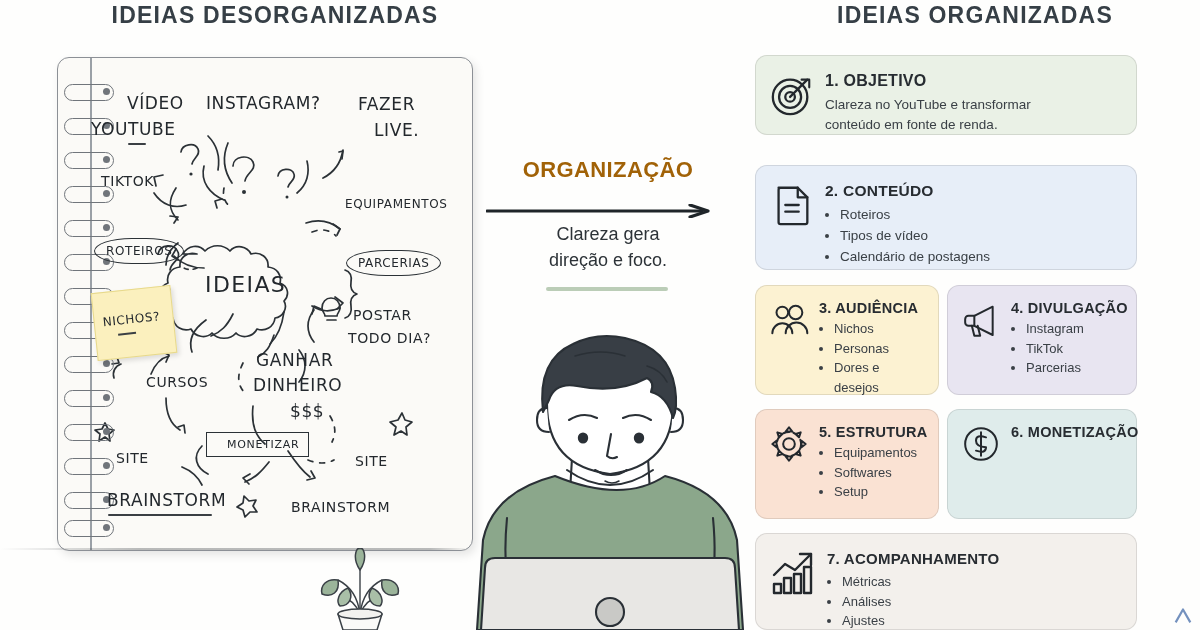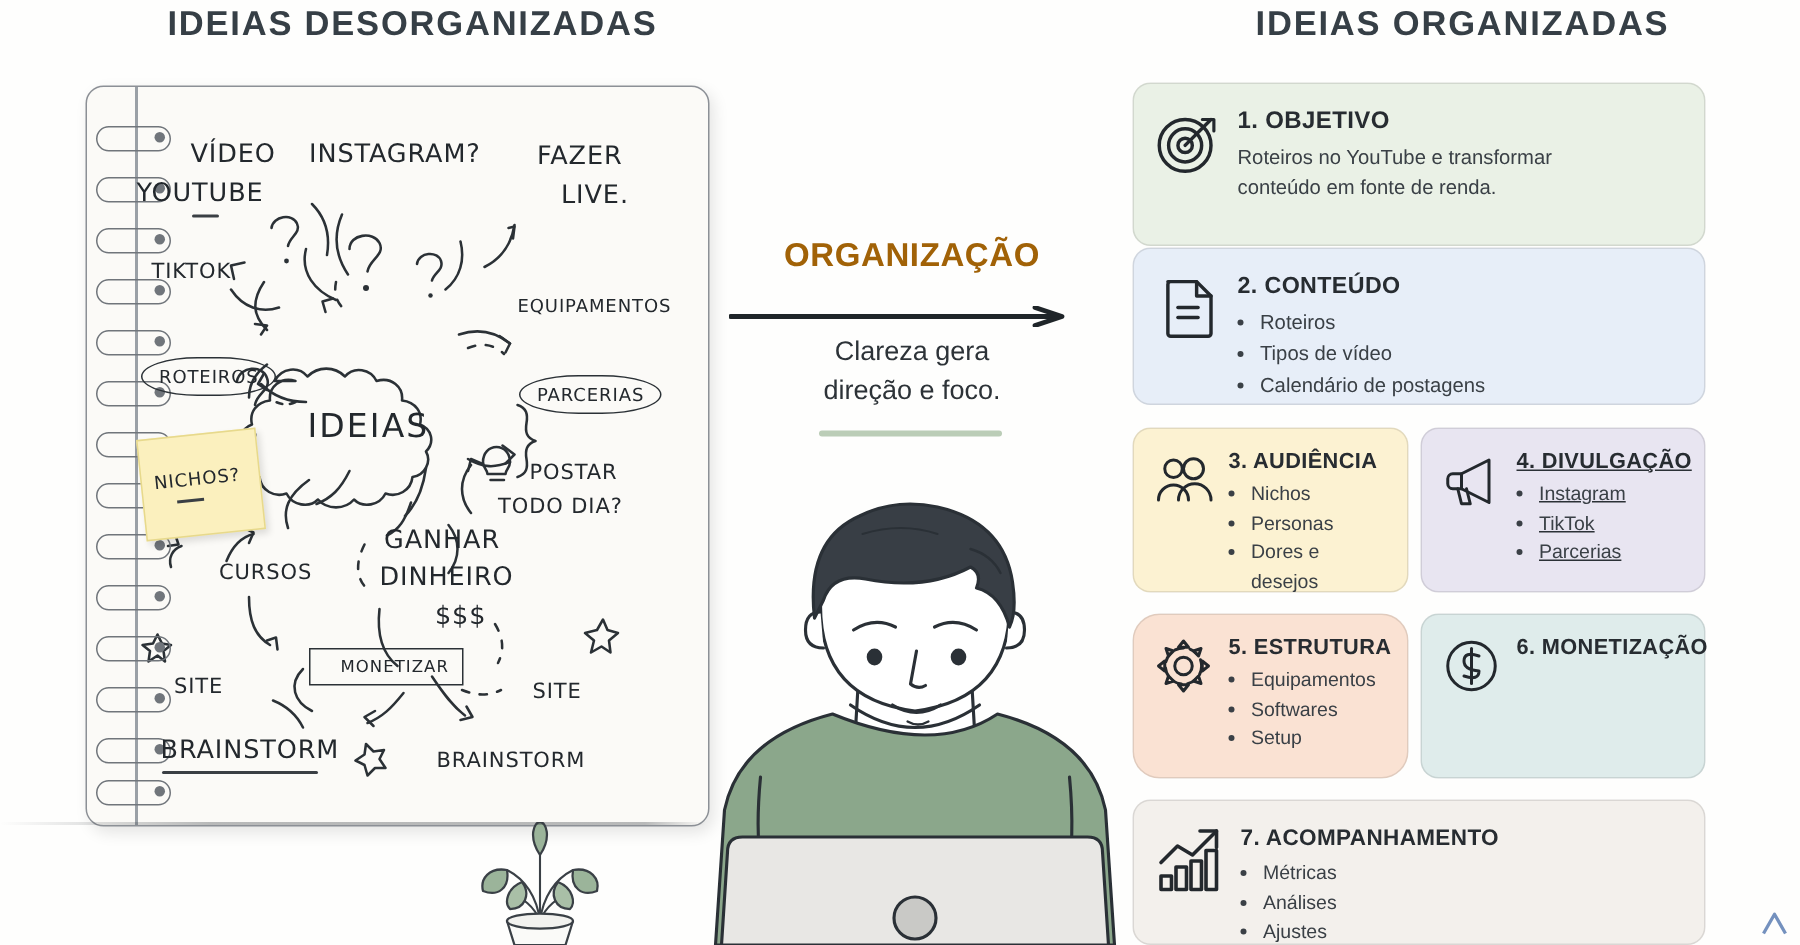--- a/index.html
+++ b/index.html
@@ -113,25 +113,25 @@
   .card .body{ flex:1 1 auto; min-width:0; }
   .card h3{
     margin:4px 0 5px 0; font-size:15.5px; font-weight:700;
     letter-spacing:.25px; color:#272C31; white-space:nowrap;
   }
   .card p{ margin:0; font-size:13.5px; line-height:1.45; color:#3A4046; }
   .card ul{ margin:0; padding:0 0 0 15px; list-style:disc; }
   .card li{ font-size:13.5px; line-height:1.55; color:#3A4046; }
   .card.wide h3{ font-size:16px; }
 
-  #card1{ left:755px; top:55px;  width:382px; height:109px;  background:#EAF1E6; }
+  #card1{ left:755px; top:55px;  width:382px; height:80px;  background:#EAF1E6; }
   #card2{ left:755px; top:165px; width:382px; height:105px; background:#E7EEF8; }
   #card3{ left:755px; top:285px; width:184px; height:110px; background:#FCF2D2; }
-  #card4{ left:947px; top:285px; width:190px; height:110px; background:#E8E5F1;text-decoration:underline; }
-  #card5{ left:755px; top:409px; width:184px; height:110px; background:#FAE2D3;border-radius:18px; }
+  #card4{ left:947px; top:285px; width:190px; height:110px; background:#E8E5F1; }
+  #card5{ left:755px; top:409px; width:184px; height:110px; background:#FAE2D3; }
   #card6{ left:947px; top:409px; width:190px; height:110px; background:#DFECEB; }
   #card7{ left:755px; top:533px; width:382px; height:97px;  background:#F3F0EC; }
 
   #card3 .ic, #card4 .ic, #card5 .ic, #card6 .ic { width:40px; height:40px; margin-top:2px; }
   #card3 h3, #card4 h3, #card5 h3, #card6 h3 { font-size:14.5px; margin:2px 0 3px 0; }
   #card3 li, #card4 li, #card5 li, #card6 li { font-size:13px; line-height:1.5; }
   #card7 .ic{ width:48px; height:48px; }
   #card7 h3{ font-size:15px; }
   #card7 li{ font-size:13px; line-height:1.5; }
 
@@ -244,21 +244,21 @@
 
       <div id="scribbles">
           <div class="hw big" style="left: 48px; top: 36px; margin-left: 21px;">VÍDEO</div>
           <div class="hw big" style="left: 33px; top: 62px;">YOUTUBE</div>
           <div class="hw big" style="left: 148px; top: 36px;">INSTAGRAM?</div>
           <div class="hw big" style="left: 300px; top: 37px;">FAZER</div>
           <div class="hw big" style="left: 316px; top: 63px;">LIVE.</div>
           <div class="hw mid" style="left: 43px; top: 116px;">TIKTOK</div>
           <div class="hw small" style="left: 287px; top: 140px;">EQUIPAMENTOS</div>
           <div class="hw mid" style="left: 295px; top: 250px;">POSTAR</div>
-          <div class="hw mid" style="left: 274px; top: 273px;">TODO DIA?</div>
+          <div class="hw mid" style="left: 290px; top: 273px;">TODO DIA?</div>
           <div class="hw big" style="left: 198px; top: 293px;">GANHAR</div>
           <div class="hw big" style="left: 195px; top: 318px;">DINHEIRO</div>
           <div class="hw big" style="left: 232px; top: 344px;">$$$</div>
           <div class="hw mid" style="left: 88px; top: 317px;">CURSOS</div>
           <div class="hw mid" style="left: 58px; top: 393px;">SITE</div>
           <div class="hw mid" style="left: 297px; top: 396px;">SITE</div>
           <div class="hw big" style="left: 49px; top: 433px;">BRAINSTORM</div>
           <div class="hw mid" style="left: 233px; top: 442px;">BRAINSTORM</div>
         </div>
 
@@ -354,21 +354,21 @@
       <div class="card wide" id="card1">
         <svg viewBox="0 0 48 48" fill="none" stroke="#23282D" stroke-width="2.4" stroke-linecap="round" stroke-linejoin="round" class="ic">
     <circle cx="22" cy="26" r="18"></circle>
           <circle cx="22" cy="26" r="11.5"></circle>
           <circle cx="22" cy="26" r="5"></circle>
     <path d="M22 26 L40 8"></path>
           <path d="M34 8 h8 v8" stroke-width="2.2"></path>
   </svg>
         <div class="body">
           <h3>1. OBJETIVO</h3>
-          <p><span>Roteiros no YouTube e transformar</span><br><span>conteúdo em fonte de renda.</span></p>
+          <p><span>Clareza no YouTube e transformar</span><br><span>conteúdo em fonte de renda.</span></p>
         </div>
       </div>
       <div class="card" id="card2">
         <svg viewBox="0 0 48 48" fill="none" stroke="#23282D" stroke-width="2.4" stroke-linecap="round" stroke-linejoin="round" class="ic">
     <path d="M10 6 h20 l10 10 v26 a2 2 0 0 1 -2 2 H12 a2 2 0 0 1 -2 -2 V8 a2 2 0 0 1 2 -2z"></path>
     <path d="M30 6 v10 h10"></path>
           <path d="M17 24 h14"></path>
           <path d="M17 31 h14"></path>
   </svg>
         <div class="body">

